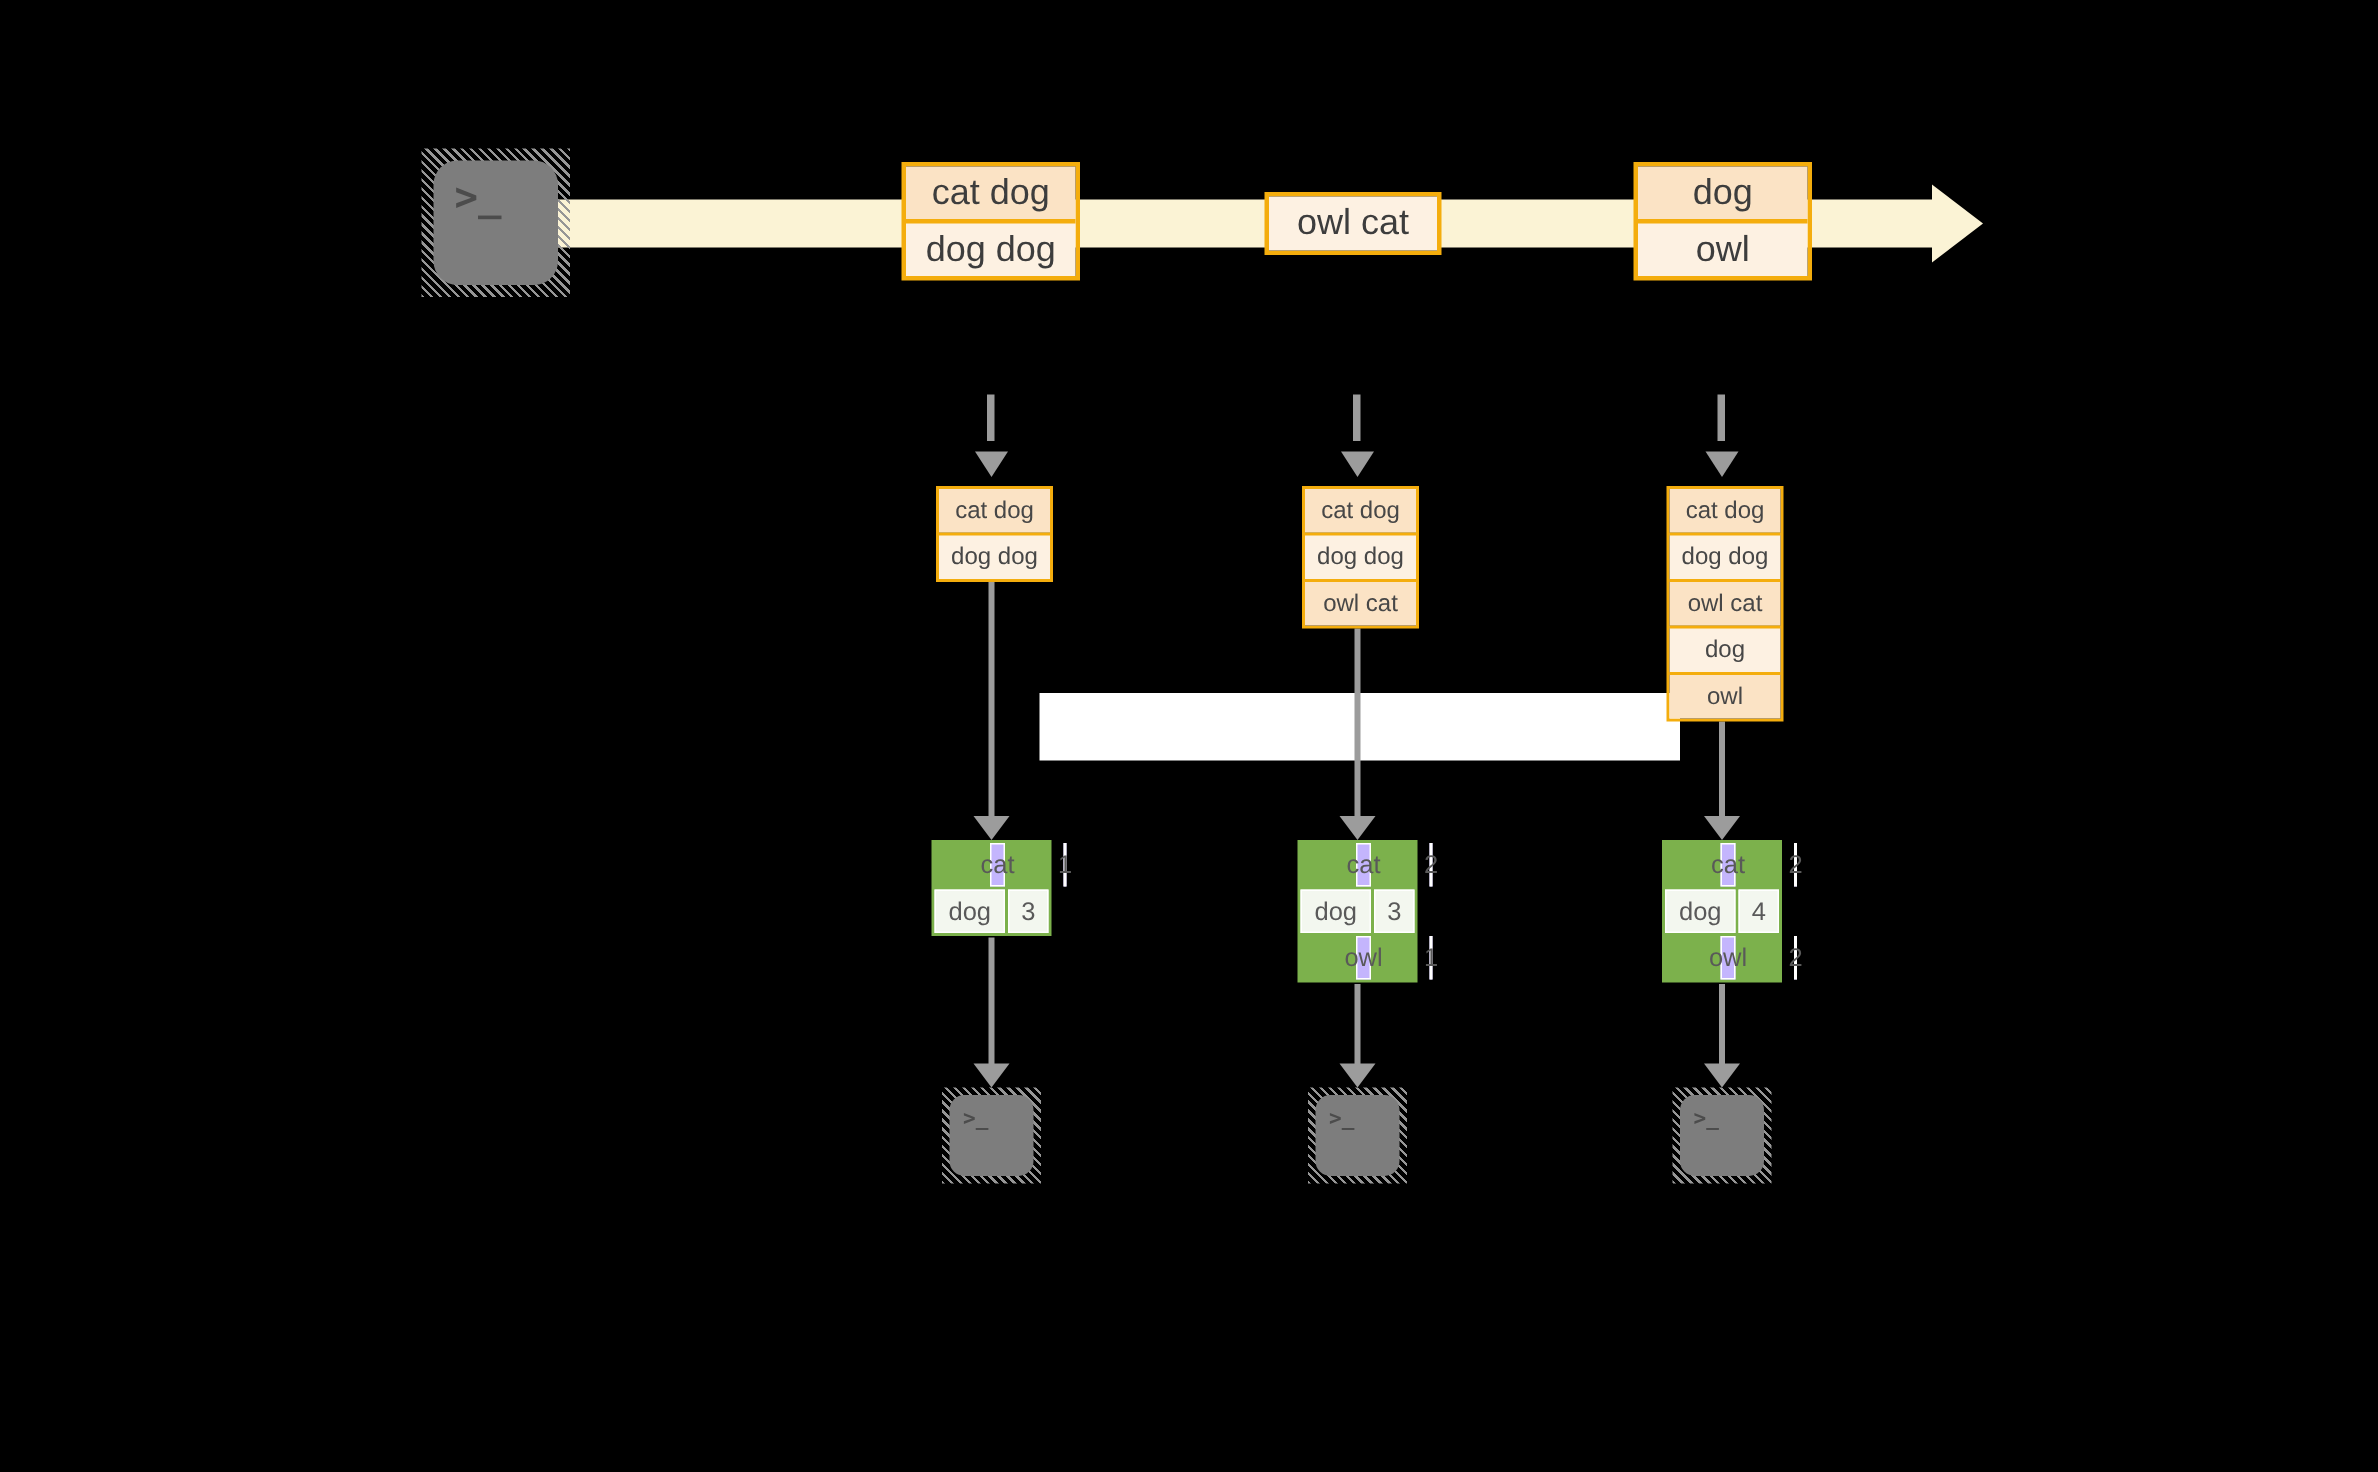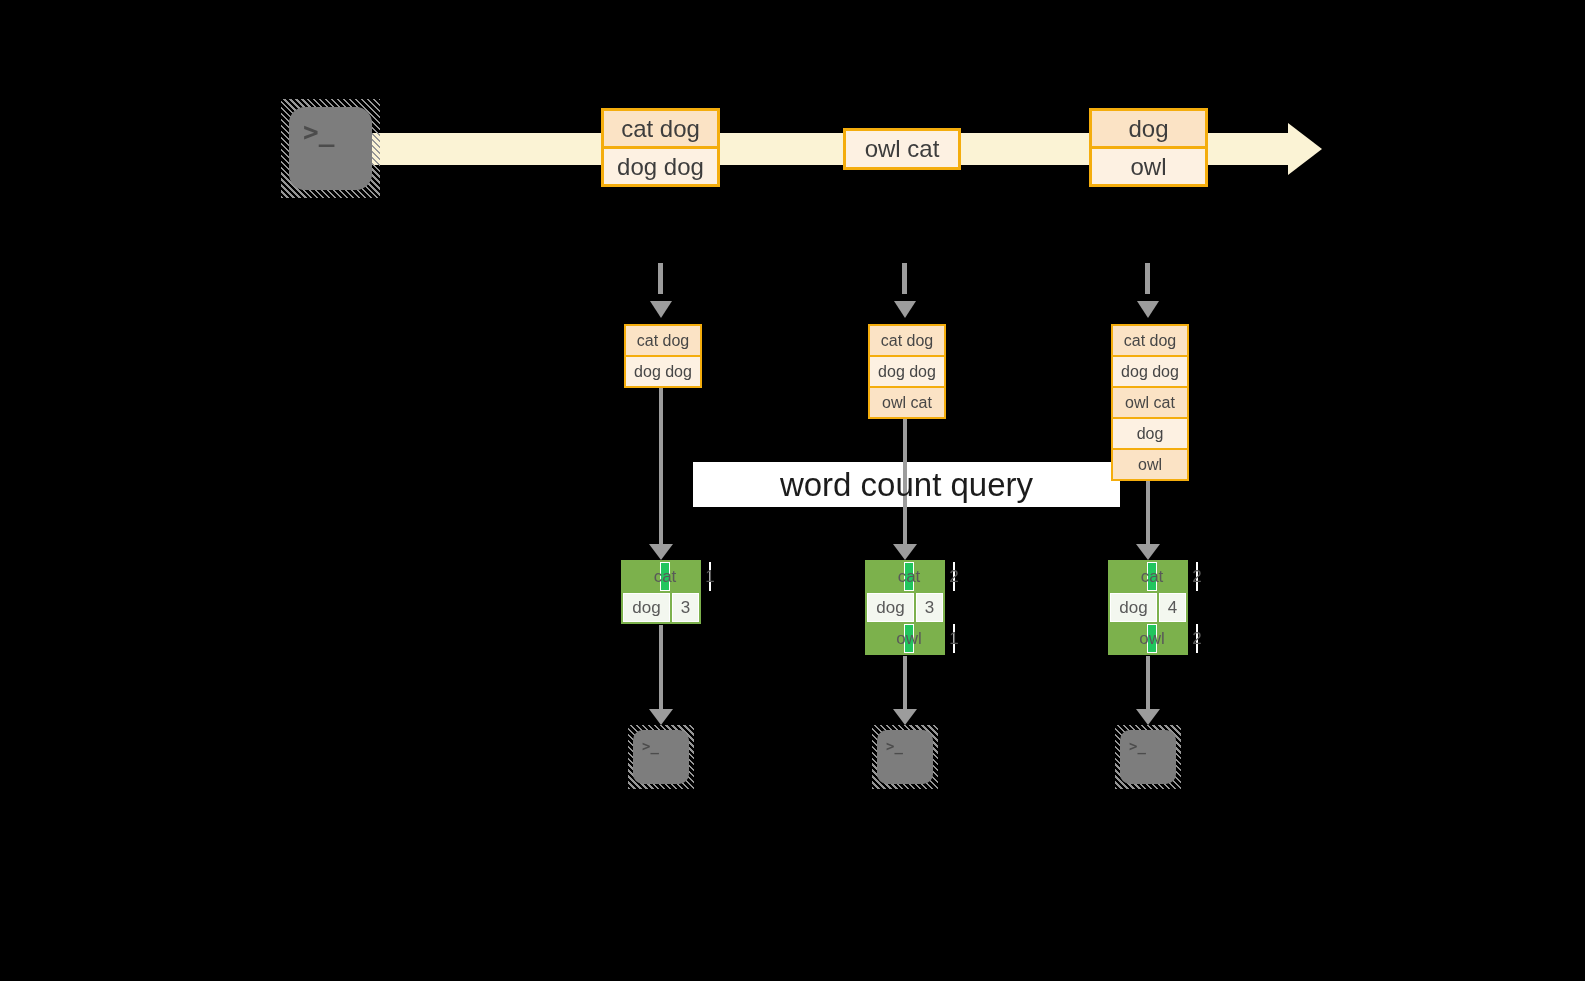--- a/index.html
+++ b/index.html
@@ -49,21 +49,21 @@
   .qbox{position:absolute;left:693px;top:462px;width:427px;height:45px;background:#ffffff;}
   .qlabel{position:absolute;left:693px;top:462px;width:427px;height:45px;
           display:flex;align-items:center;justify-content:center;
           font-size:33px;color:#1c1c1c;}
 
   
   .gtable{position:absolute;background:#7cb14c;padding:2px;display:grid;
           grid-template-columns:47px 27px;gap:2px;}
   .gtable .gcell{height:29px;border:1px solid #fff;display:flex;align-items:center;
                  justify-content:center;font-size:17px;color:#595959;box-sizing:border-box;}
-  .g1{background:#22c55e;margin-left:37px;} .g2{background:#f3f7ef;}
+  .g1{background:#c4b5fd;margin-left:37px;} .g2{background:#f3f7ef;}
 </style>
 </head>
 <body>
 
 <div id="stage">
 
   <div class="band"></div>
   <div class="band-head"></div>
 
   <div class="term src">
@@ -98,21 +98,20 @@
   <div class="vline" style="left:1146px;top:481px;height:65px;"></div>
   <div class="vhead" style="left:1136px;top:544px;"></div>
 
   <div class="vline" style="left:659px;top:625px;height:86px;"></div>
   <div class="vhead" style="left:649px;top:709px;"></div>
   <div class="vline" style="left:903px;top:656px;height:55px;"></div>
   <div class="vhead" style="left:893px;top:709px;"></div>
   <div class="vline" style="left:1146px;top:656px;height:55px;"></div>
   <div class="vhead" style="left:1136px;top:709px;"></div>
 
-  <div class="qlabel">word count query</div>
 
   <div class="sbox" style="left:624px;top:324px;">
     <div class="cell f1">cat dog</div>
     <div class="cell f2">dog dog</div>
   </div>
   <div class="sbox" style="left:868px;top:324px;">
     <div class="cell f1">cat dog</div>
     <div class="cell f2">dog dog</div>
     <div class="cell f1">owl cat</div>
   </div>

